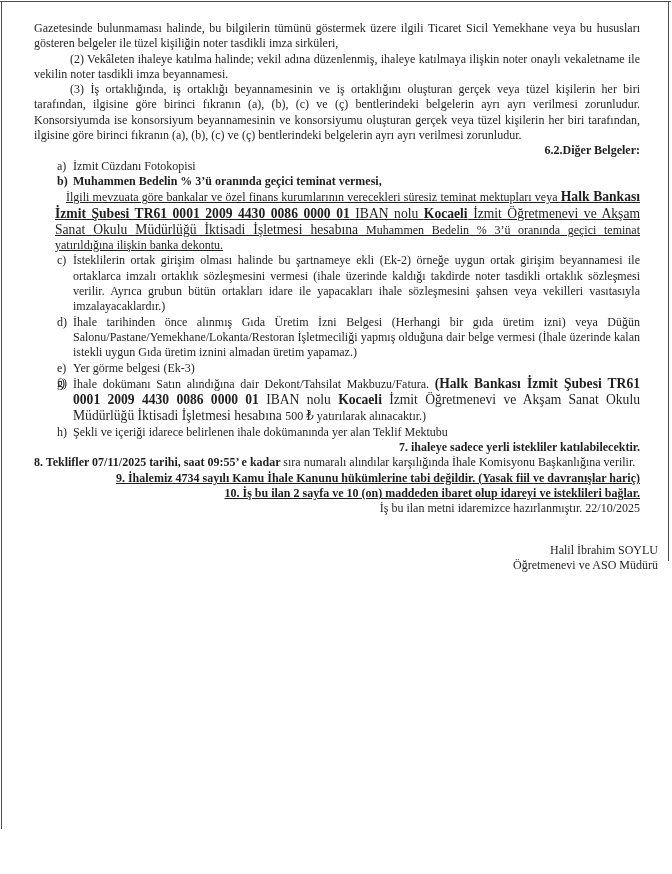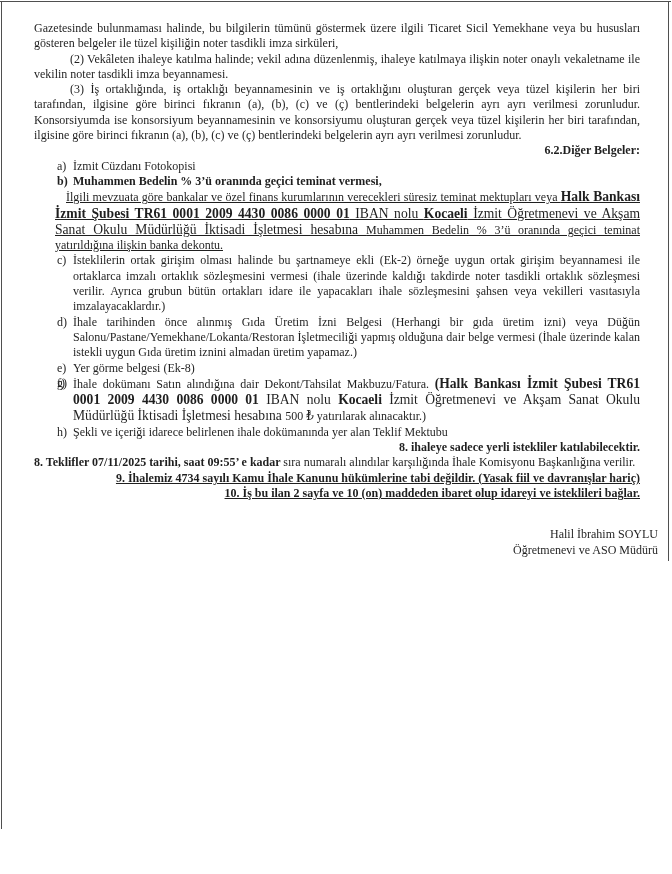--- a/index.html
+++ b/index.html
@@ -51,35 +51,36 @@
   <div class="item"><span class="marker">a)</span><span>İzmit Cüzdanı Fotokopisi</span></div>
 
   <div class="item b"><span class="marker">b)</span><span>Muhammen Bedelin % 3’ü oranında geçici teminat vermesi,</span></div>
 
   <p class="j sub"><span>İlgili mevzuata göre bankalar ve özel finans kurumlarının verecekleri süresiz teminat mektupları veya </span><span class="b lg">Halk Bankası İzmit  Şubesi  TR61 0001 2009 4430 0086 0000 01</span><span class="lg">  IBAN nolu </span><span class="b lg">Kocaeli</span><span class="lg"> İzmit Öğretmenevi ve Akşam Sanat Okulu Müdürlüğü İktisadi İşletmesi   hesabına </span><span>Muhammen Bedelin % 3’ü oranında geçici teminat yatırıldığına ilişkin banka dekontu.</span></p>
 
   <div class="item j"><span class="marker">c)</span><span>İsteklilerin ortak girişim olması halinde bu şartnameye ekli (Ek-2) örneğe uygun ortak girişim beyannamesi ile ortaklarca imzalı ortaklık sözleşmesini vermesi (ihale üzerinde kaldığı takdirde noter tasdikli ortaklık sözleşmesi verilir. Ayrıca grubun bütün ortakları idare ile yapacakları ihale sözleşmesini şahsen veya vekilleri vasıtasıyla imzalayacaklardır.)</span></div>
 
   <div class="item j"><span class="marker">d)</span><span>İhale tarihinden önce alınmış Gıda Üretim İzni Belgesi (Herhangi bir gıda üretim izni) veya Düğün Salonu/Pastane/Yemekhane/Lokanta/Restoran İşletmeciliği yapmış olduğuna dair belge vermesi (İhale üzerinde kalan istekli uygun Gıda üretim iznini almadan üretim yapamaz.)</span></div>
 
-  <div class="item"><span class="marker">e)</span><span>Yer görme belgesi (Ek-8)</span></div>
+  <div class="item"><span class="marker">e)</span><span>Yer görme belgesi (Ek-3)</span></div>
 
   <div class="item"><span class="marker">f)</span></div>
 
   <div class="item j"><span class="marker">g)</span><span>İhale dokümanı Satın alındığına dair Dekont/Tahsilat Makbuzu/Fatura. </span><span class="b lg">(Halk Bankası İzmit  Şubesi  TR61 0001 2009 4430 0086 0000 01</span><span class="lg">  IBAN nolu </span><span class="b lg">Kocaeli</span><span class="lg"> İzmit Öğretmenevi ve Akşam Sanat Okulu Müdürlüğü İktisadi İşletmesi  hesabına </span><span>500 ₺ yatırılarak alınacaktır.)</span></div>
 
   <div class="item"><span class="marker">h)</span><span>Şekli ve içeriği idarece belirlenen ihale dokümanında yer alan Teklif Mektubu</span></div>
 
-  <p class="b">8. ihaleye sadece yerli istekliler katılabilecektir.</p>
+  <p class="b">7. ihaleye sadece yerli istekliler katılabilecektir.</p>
 
   <p class="j"><span class="b">8. Teklifler 07/11/2025 tarihi, saat 09:55’ e kadar </span><span>sıra numaralı alındılar karşılığında İhale Komisyonu Başkanlığına verilir.</span></p>
 
   <p class="b u">9. İhalemiz 4734 sayılı Kamu İhale Kanunu hükümlerine tabi değildir. (Yasak fiil ve davranışlar hariç)</p>
 
   <p class="b u">10. İş bu ilan 2 sayfa ve 10 (on) maddeden ibaret olup idareyi ve isteklileri bağlar.</p>
 
+  <p>İş bu ilan metni idaremizce hazırlanmıştır.  22/10/2025</p>
 
   <div class="sig">
     <div>Halil İbrahim SOYLU</div>
     <div>Öğretmenevi ve ASO Müdürü</div>
   </div>
 
 </div>
 
 </body></html>

